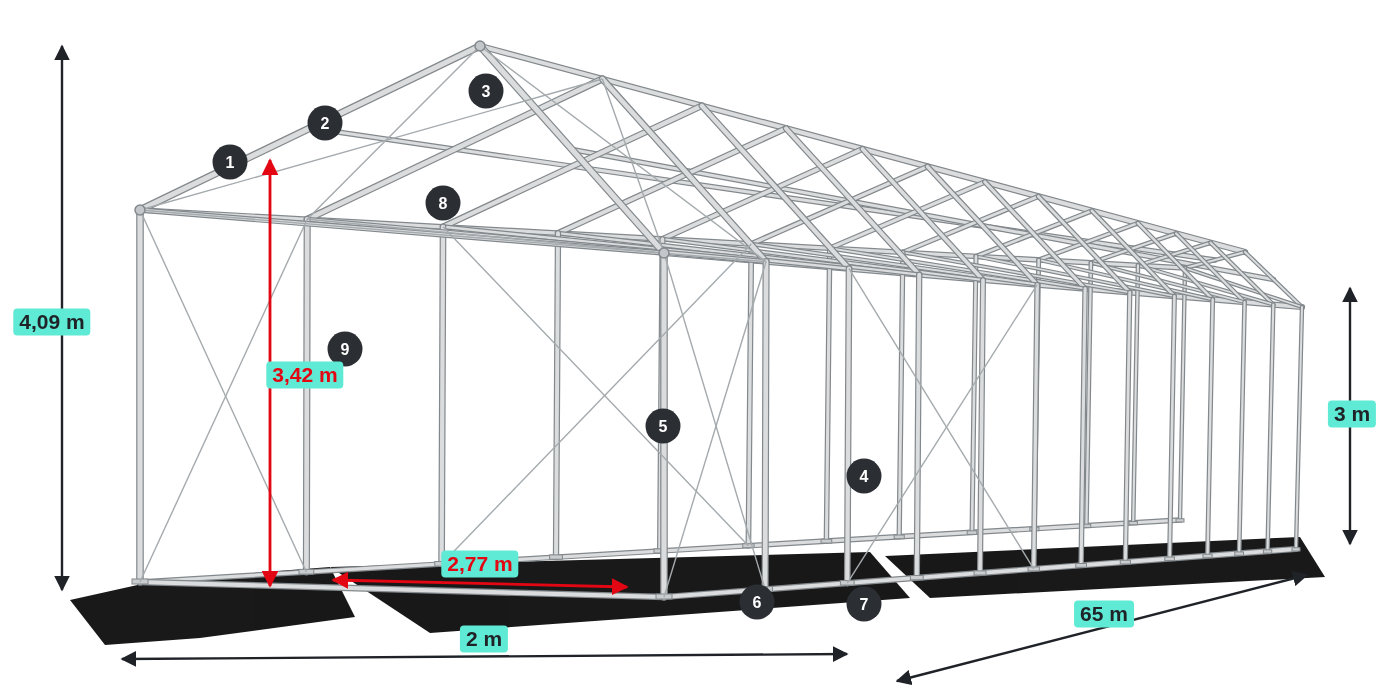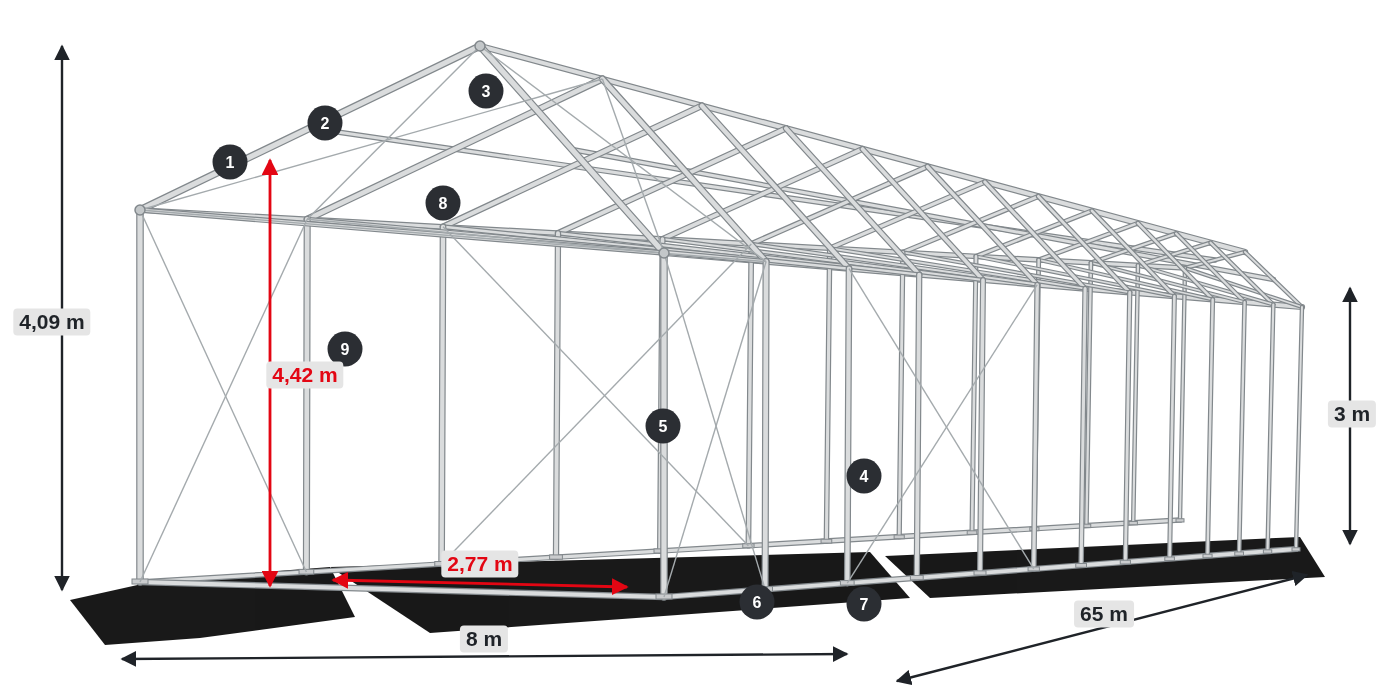--- a/index.html
+++ b/index.html
@@ -10,21 +10,21 @@
   .badge {
     position:absolute; width:35px; height:35px; border-radius:50%;
     background:#2b2e33; color:#ffffff; display:flex; align-items:center; justify-content:center;
     font-weight:bold; font-size:16px; transform:translate(-50%,-50%); cursor:pointer;
     user-select:none;
   }
 
   .dim {
     position:absolute; transform:translate(-50%,-50%);
     font-weight:bold; font-size:21px; color:#1f2328;
-    background:#e5e5e5; padding:1px 6px; border-radius:4px; white-space:nowrap; line-height:1.2;
+    background:#5eead4; padding:1px 6px; border-radius:4px; white-space:nowrap; line-height:1.2;
   }
   .dim.red { color:#e30613; }
 
   .dimline { stroke:#1f2328; stroke-width:2.4; fill:none; }
   .dimline.red { stroke:#e30613; stroke-width:2.8; }
 </style>
 </head>
 <body>
 
 <div class="stage">
@@ -251,19 +251,19 @@
   <div class="badge" style="left:325px;top:123px">2</div>
   <div class="badge" style="left:486px;top:91px">3</div>
   <div class="badge" style="left:864px;top:476px">4</div>
   <div class="badge" style="left:663px;top:426px">5</div>
   <div class="badge" style="left:757px;top:602px">6</div>
   <div class="badge" style="left:864px;top:604px">7</div>
   <div class="badge" style="left:443px;top:203px">8</div>
   <div class="badge" style="left:345px;top:349px">9</div>
 
   <div class="dim" style="left:52px;top:322px">4,09 m</div>
-  <div class="dim red" style="left:305px;top:375px">4,42 m</div>
+  <div class="dim red" style="left:305px;top:375px">3,42 m</div>
   <div class="dim" style="left:1352px;top:414px">3 m</div>
   <div class="dim red" style="left:480px;top:564px">2,77 m</div>
-  <div class="dim" style="left:484px;top:639px">8 m</div>
+  <div class="dim" style="left:484px;top:639px">2 m</div>
   <div class="dim" style="left:1104px;top:614px">65 m</div>
 
 </div>
 
 </body></html>

